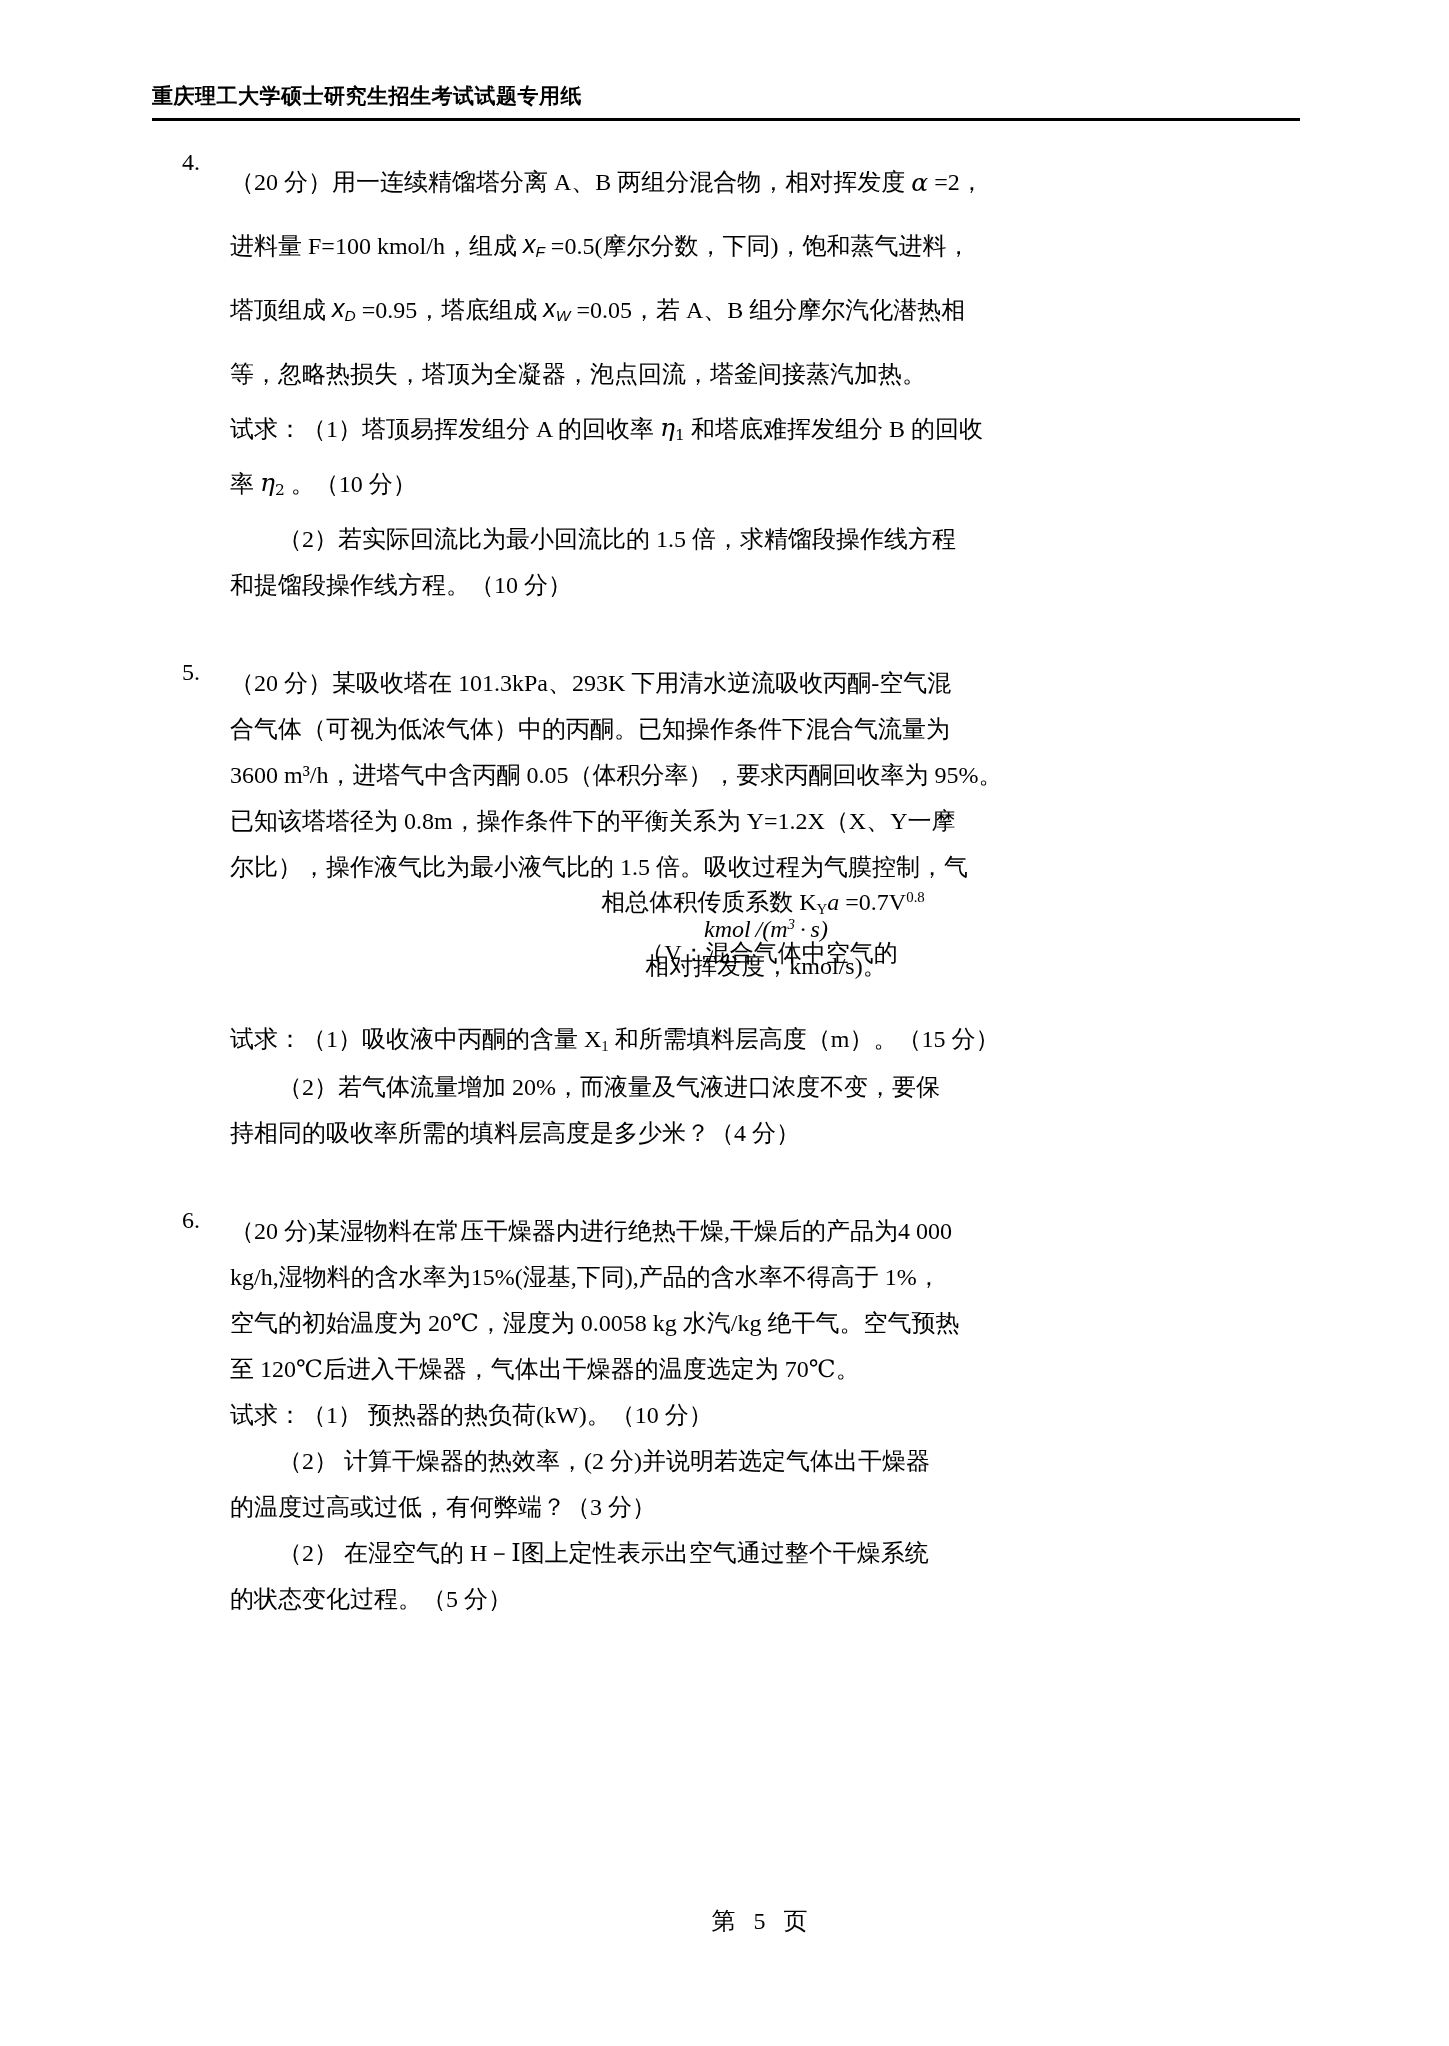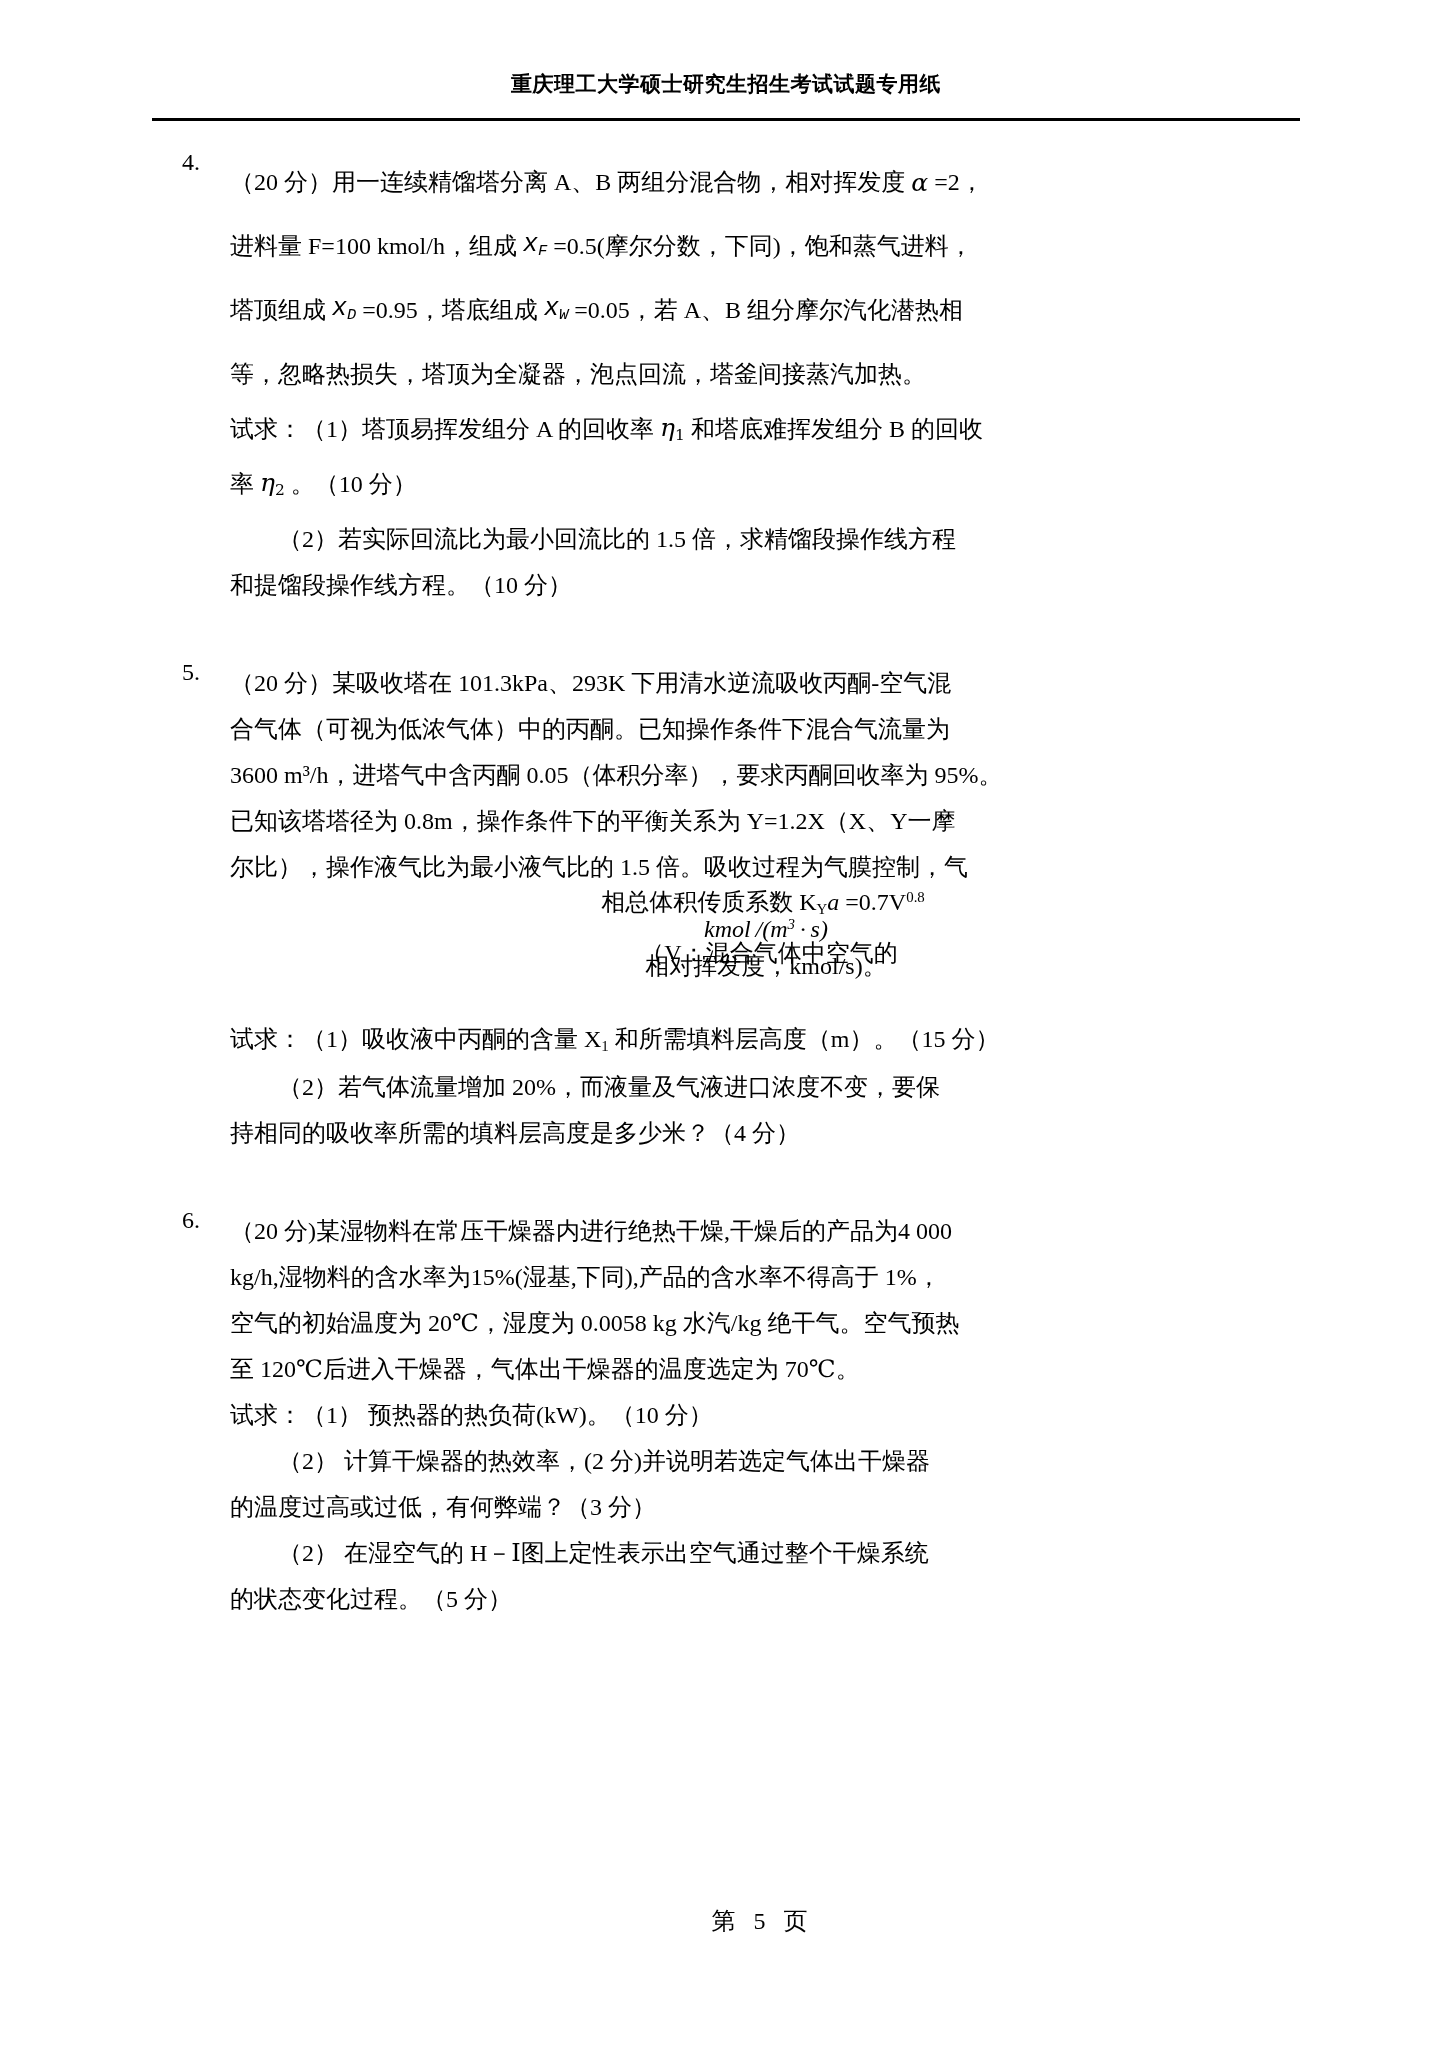--- a/index.html
+++ b/index.html
@@ -14,23 +14,23 @@
     background: #ffffff;
     font-family: "Liberation Serif", "DejaVu Serif", serif;
     color: #000000;
     overflow: hidden;
   }
 
   
   .header {
     position: absolute;
     left: 152px;
-    top: 72px;
+    top: 84px;
     width: 1148px;
-    text-align: center;
+    text-align: left;
     font-size: 21px;
     font-weight: bold;
     letter-spacing: 0.5px;
     line-height: 1.2;
   }
   .header-rule {
     position: absolute;
     left: 152px;
     top: 118px;
     width: 1148px;
@@ -86,21 +86,21 @@
     height: 64px;
     flex-direction: column;
   }
 
   .indent {
     padding-left: 48px;
   }
 
   
   .mi {
-    font-family: Liberation Mono, monospace;
+    font-family: Liberation Sans, sans-serif;
     font-style: italic;
     font-size: 25px;
   }
   sub {
     font-size: 0.62em;
     font-style: italic;
     vertical-align: -0.28em;
   }
   sup {
     font-size: 0.62em;

